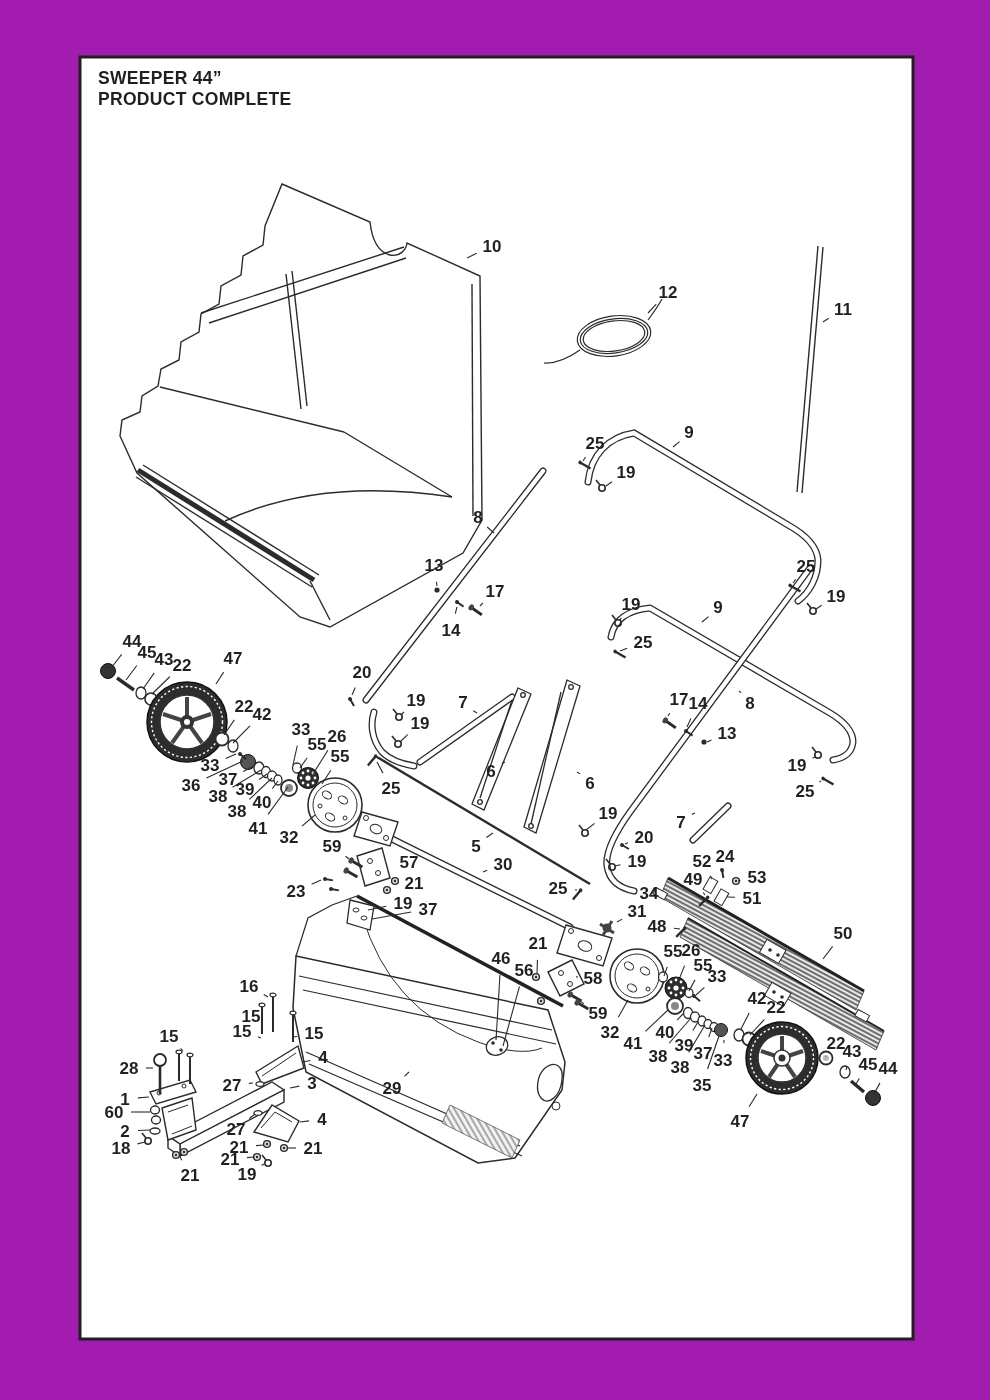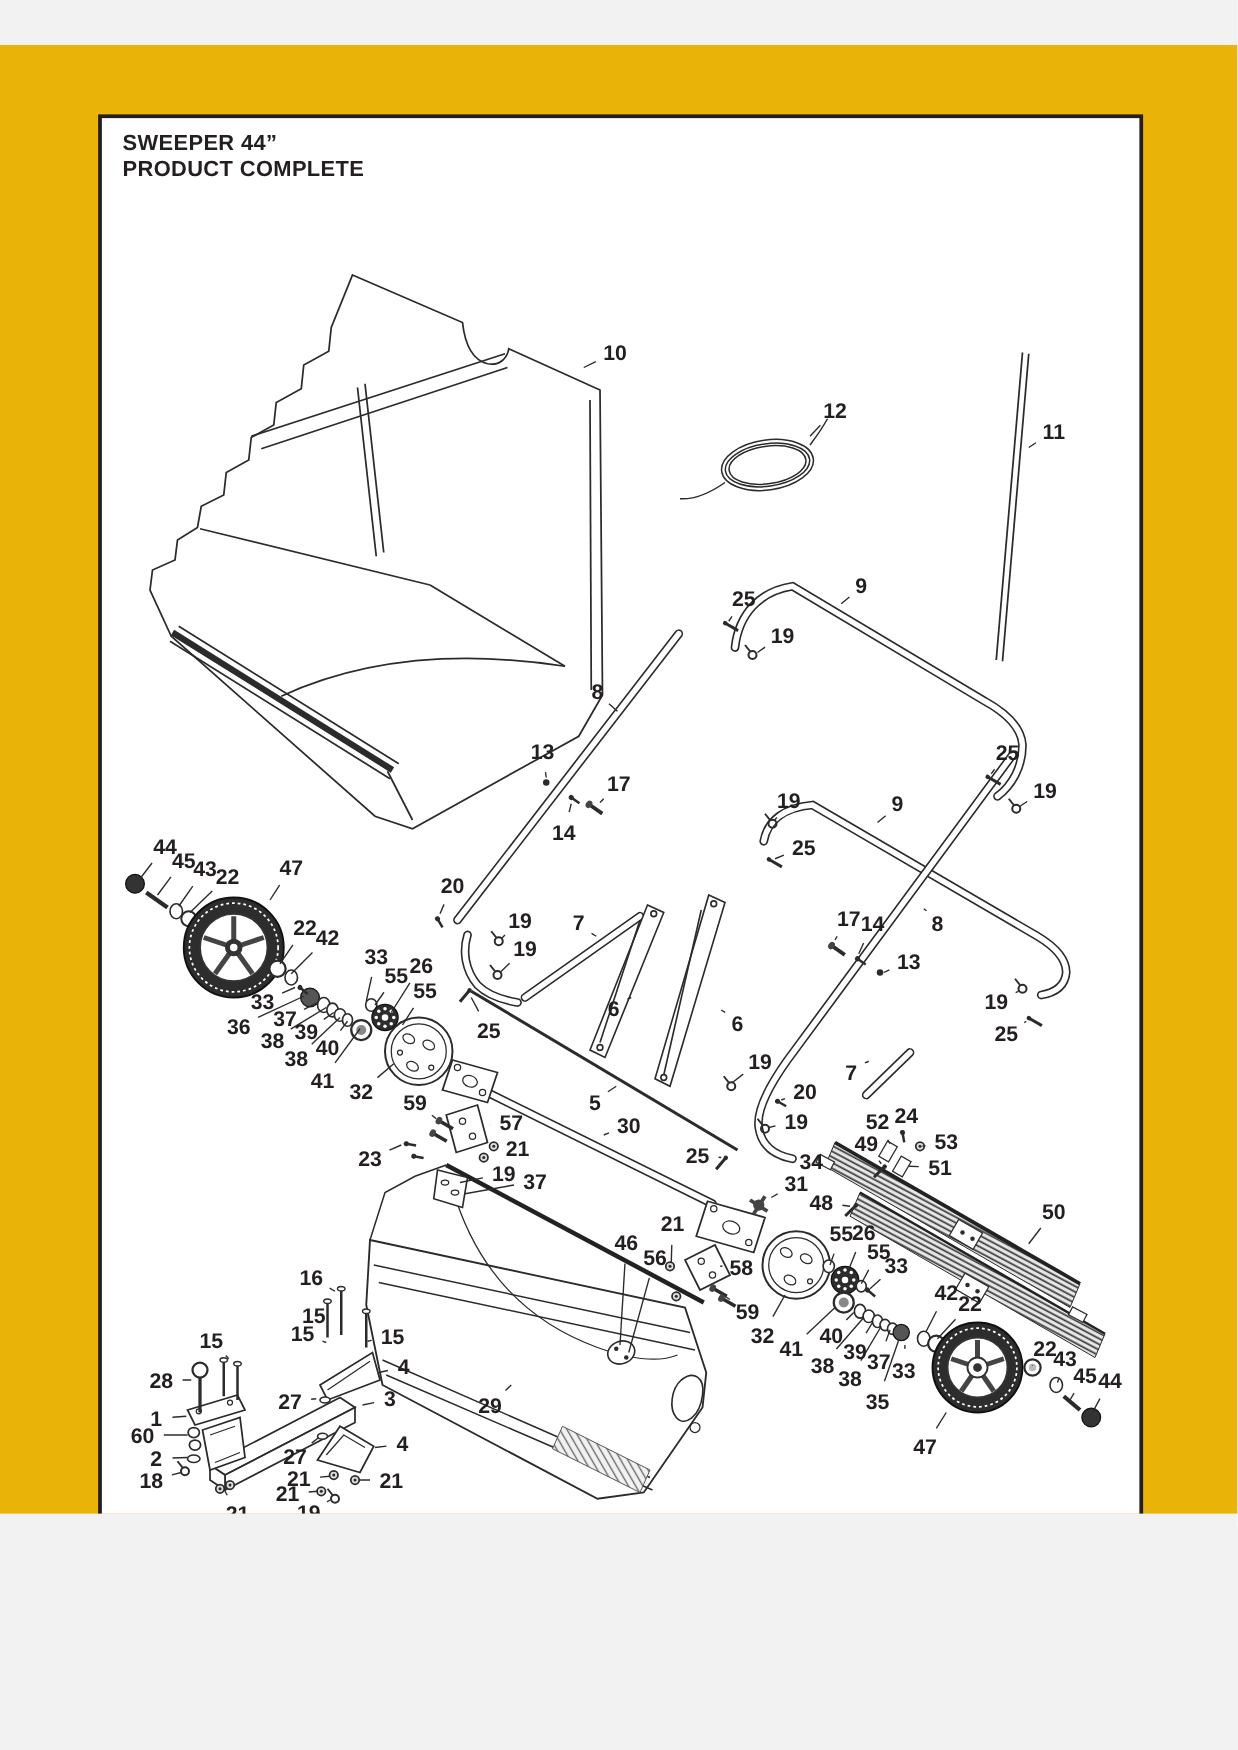--- a/index.html
+++ b/index.html
@@ -1,17 +1,17 @@
 <!DOCTYPE html>
 <html><head>
 <meta charset="utf-8">
 <style>
   html,body{margin:0;padding:0;background:#f2f2f2;}
-  .page{position:relative;width:990px;height:1175px;background:#eab308;overflow:hidden;
-        font-family:"Liberation Sans", sans-serif;margin-top:36px;}
+  .page{position:relative;width:990px;height:1400px;background:#a21caf;overflow:hidden;
+        font-family:"Liberation Sans", sans-serif;}
   svg{position:absolute;left:0;top:0;}
   .title-text{font-family:"Liberation Sans",sans-serif;font-weight:bold;font-size:17.5px;fill:#231f20;letter-spacing:.3px;}
   .lbl{font-family:"Liberation Sans",sans-serif;font-weight:bold;font-size:17px;fill:#231f20;}
   .ink{stroke:#2b2b2b;fill:none;}
 </style>
 </head>
 <body>
 
 <div class="page">
 <svg width="990" height="1400" viewBox="0 0 990 1400">

